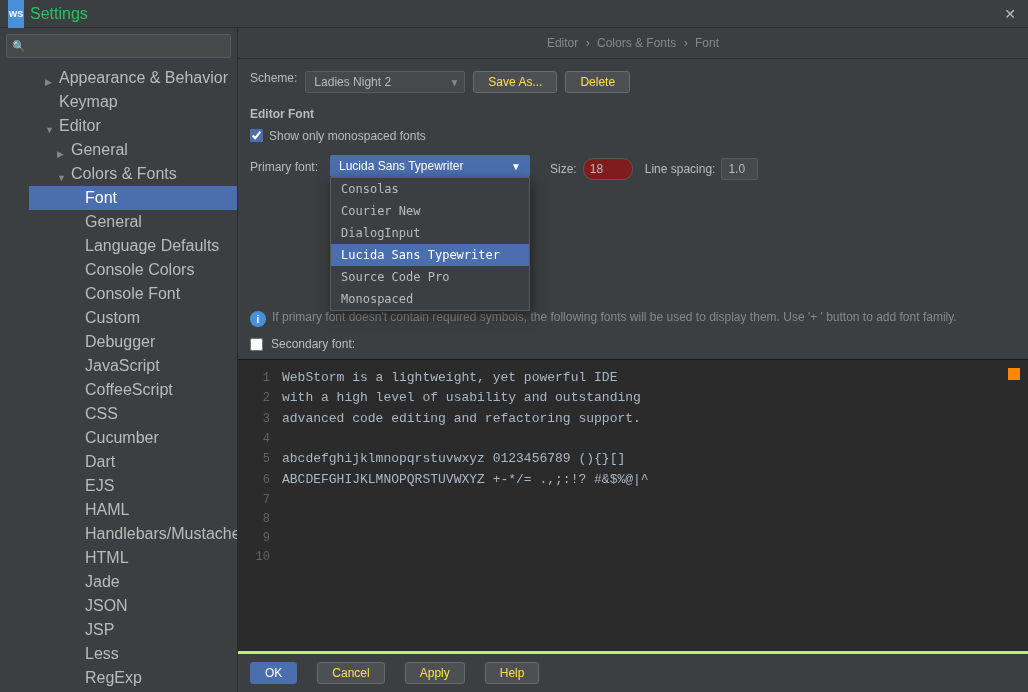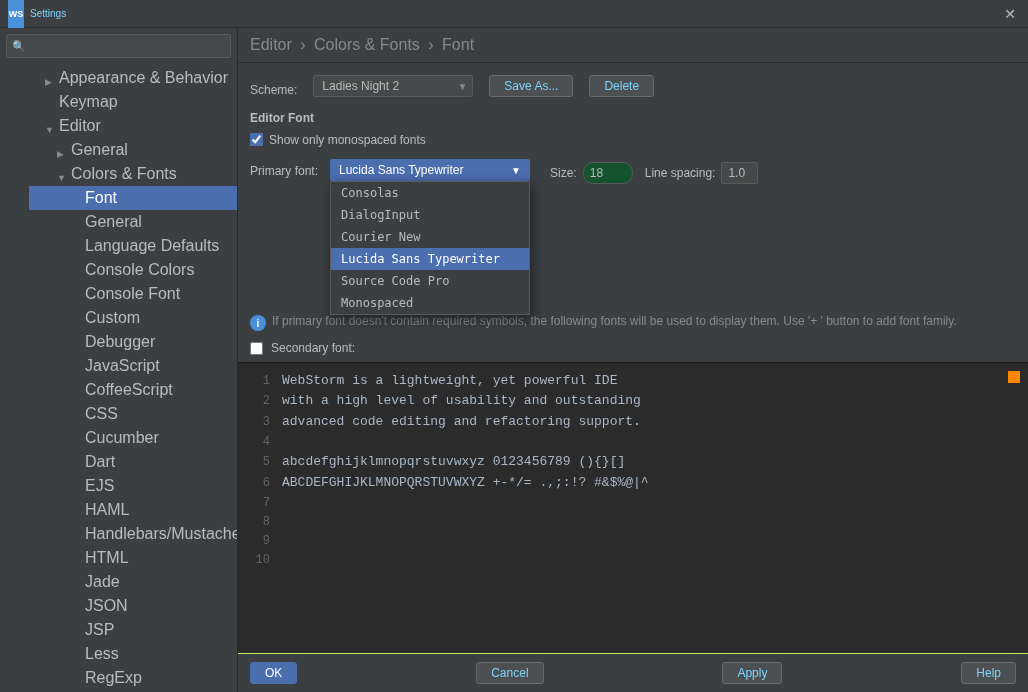--- a/index.html
+++ b/index.html
@@ -29,21 +29,21 @@
       gap: 6px;
     }
     .title-bar-icon {
       width: 16px;
       height: 32px;
       background: #4a90d9;
       border-radius: 2px;
       display: flex; align-items: center; justify-content: center;
       font-size: 9px; color: white; font-weight: bold;
     }
-    .title-bar-title { color: #7dd3fc; font-size: 10px; }
+    .title-bar-title { color: #22c55e; font-size: 16px; }
     .title-bar-close {
       width: 20px; height: 20px;
       display: flex; align-items: center; justify-content: center;
       cursor: pointer; color: #bbbbbb; font-size: 14px;
       border-radius: 2px;
     }
 
     
     .main-layout {
       display: flex;
@@ -119,37 +119,38 @@
     .content-area {
       flex: 1;
       background: #3c3f41;
       display: flex;
       flex-direction: column;
       overflow: hidden;
     }
 
     .breadcrumb {
       padding: 8px 12px;
-      font-size: 16px;
+      font-size: 12px;
       color: #888;
       border-bottom: 1px solid #2b2b2b;
+      text-align: center;
     }
     .breadcrumb span { color: #888; }
     .breadcrumb .sep { margin: 0 4px; }
 
     .content-inner {
       flex: 1;
       overflow-y: auto;
       padding: 12px;
     }
 
     .scheme-row {
       display: flex;
-      align-items: flex-end;
-      gap: 16px;
+      align-items: flex-start;
+      gap: 8px;
       margin-bottom: 14px;
     }
     .scheme-label { color: #bbbbbb; font-size: 12px; }
     .scheme-select {
       position: relative;
       display: inline-flex;
       align-items: center;
     }
     .scheme-select select {
       background: #45494a;
@@ -167,21 +168,21 @@
       position: absolute;
       right: 6px;
       pointer-events: none;
       color: #888;
       font-size: 10px;
     }
 
     .btn {
       background: #4c5052;
       border: 1px solid #6a6a6a;
-      color: #7dd3fc;
+      color: #fde047;
       padding: 3px 14px;
       font-size: 12px;
       border-radius: 3px;
       cursor: pointer;
     }
     .btn-primary {
       background: #4b6eaf;
       border-color: #4b6eaf;
       color: white;
     }
@@ -256,21 +257,21 @@
       color: white;
     }
 
     .size-wrap {
       display: flex;
       align-items: center;
       gap: 6px;
     }
     .size-label { color: #bbbbbb; font-size: 12px; }
     .size-input {
-      background: #14532d;
+      background: #7f1d1d;
       border: 1px solid #5a5a5a;
       color: #bbbbbb;
       padding: 3px 6px;
       font-size: 12px;
       border-radius: 10px;
       width: 50px;
       outline: none;
     }
 
     .spacing-wrap {
@@ -338,24 +339,24 @@
       right: 8px;
       width: 12px;
       height: 12px;
       background: #ff8800;
     }
 
     
     .bottom-bar {
       display: flex;
       align-items: center;
-      justify-content: space-between;
+      justify-content: flex-start;
       gap: 20px;
       padding: 8px 12px;
-      border-top: 1px solid #bef264;
+      border-top: 3px solid #bef264;
       background: #3c3f41;
     }
   </style>
 </head>
 <body>
 
 <div class="title-bar">
   <div class="title-bar-left">
     <div class="title-bar-icon">WS</div>
     <span class="title-bar-title">Settings</span>
@@ -548,22 +549,22 @@
         <span class="font-label" style="margin-top:5px;">Primary font:</span>
 
         <div class="font-dropdown-wrap">
           <div class="font-dropdown-trigger">
             <span>Lucida Sans Typewriter</span>
             <span class="font-dropdown-arrow">▼</span>
           </div>
 
           <div class="font-dropdown-list">
             <div class="font-option">Consolas</div>
+            <div class="font-option">Courier New</div>
             <div class="font-option">DialogInput</div>
-            <div class="font-option">Courier New</div>
             <div class="font-option selected">Lucida Sans Typewriter</div>
             <div class="font-option">Source Code Pro</div>
             <div class="font-option">Monospaced</div>
           </div>
         </div>
 
         <div class="size-wrap" style="margin-top:3px;margin-left:8px;">
           <span class="size-label">Size:</span>
           <input type="text" class="size-input" value="18" style="">
         </div>

